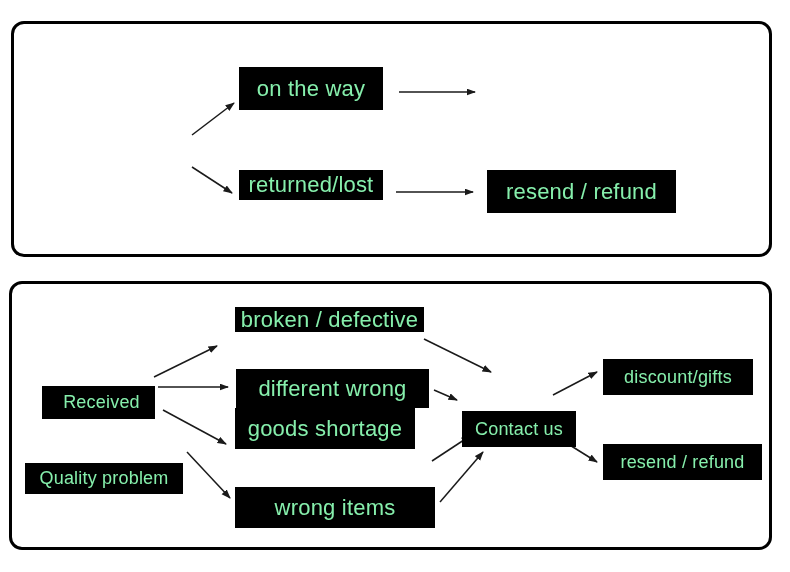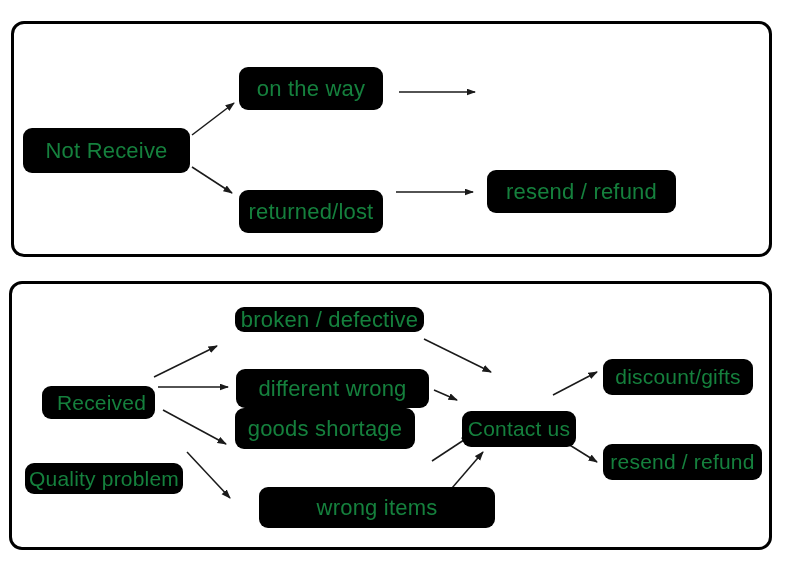--- a/index.html
+++ b/index.html
@@ -29,46 +29,45 @@
     position: absolute;
     left: 0; top: 0;
     width: 790px;
     height: 572px;
     pointer-events: none;
   }
 
   .node {
     position: absolute;
     background: #000000;
-    color: #15803d;
+    color: #86efac;
     display: flex;
     align-items: center;
     justify-content: center;
     white-space: nowrap;
     font-size: 22px;
     letter-spacing: 0.2px;
     box-sizing: border-box;
-    border-radius: 9px;
   }
-  .node.sm { font-size: 21px; }
+  .node.sm { font-size: 18px; }
 
   
   .n-not-receive      { left: 23px;  top: 128px; width: 167px; height: 45px; }
   .n-on-the-way       { left: 239px; top: 67px;  width: 144px; height: 43px; }
   .n-pls-wait         { left: 486px; top: 66px;  width: 229px; height: 44px; }
-  .n-returned-lost    { left: 239px; top: 170px; width: 144px; height: 43px; margin-top: 20px; }
+  .n-returned-lost    { left: 239px; top: 170px; width: 144px; height: 30px; }
   .n-resend-refund-1  { left: 487px; top: 170px; width: 189px; height: 43px; }
 
   
   .n-received         { left: 42px;  top: 386px; width: 113px; height: 33px; padding-left: 6px; }
   .n-quality-problem  { left: 25px;  top: 428px; width: 158px; height: 31px; margin-top: 35px; }
   .n-broken-defective { left: 235px; top: 307px; width: 189px; height: 25px; }
   .n-different-color  { left: 236px; top: 369px; width: 193px; height: 39px; }
   .n-goods-shortage   { left: 235px; top: 408px; width: 180px; height: 41px; }
-  .n-wrong-items      { left: 235px; top: 487px; width: 236px; height: 41px; margin-left: 24px; }
+  .n-wrong-items      { left: 235px; top: 487px; width: 200px; height: 41px; }
   .n-contact-us       { left: 462px; top: 397px; width: 114px; height: 36px; margin-top: 14px; }
   .n-discount-gifts   { left: 603px; top: 359px; width: 150px; height: 36px; }
   .n-resend-refund-2  { left: 603px; top: 444px; width: 159px; height: 36px; }
 </style>
 </head>
 <body>
 
 <div class="stage">
 
   <div class="panel p1"></div>
@@ -91,21 +90,20 @@
     <line x1="163" y1="410" x2="226" y2="444" stroke="#1a1a1a" stroke-width="1.5" marker-end="url(#ah)"></line>
     <line x1="187" y1="452" x2="230" y2="498" stroke="#1a1a1a" stroke-width="1.5" marker-end="url(#ah)"></line>
     <line x1="424" y1="339" x2="491" y2="372" stroke="#1a1a1a" stroke-width="1.5" marker-end="url(#ah)"></line>
     <line x1="434" y1="390" x2="457" y2="400" stroke="#1a1a1a" stroke-width="1.5" marker-end="url(#ah)"></line>
     <line x1="432" y1="461" x2="470" y2="436" stroke="#1a1a1a" stroke-width="1.5" marker-end="url(#ah)"></line>
     <line x1="440" y1="502" x2="483" y2="452" stroke="#1a1a1a" stroke-width="1.5" marker-end="url(#ah)"></line>
     <line x1="553" y1="395" x2="597" y2="372" stroke="#1a1a1a" stroke-width="1.5" marker-end="url(#ah)"></line>
     <line x1="552" y1="434" x2="597" y2="462" stroke="#1a1a1a" stroke-width="1.5" marker-end="url(#ah)"></line>
   </svg>
 
-  <div class="node n-not-receive">Not Receive</div>
   <div class="node n-on-the-way">on the way</div>
   <div class="node n-returned-lost">returned/lost</div>
   <div class="node n-resend-refund-1">resend / refund</div>
 
   <div class="node sm n-received">Received</div>
   <div class="node sm n-quality-problem">Quality problem</div>
   <div class="node n-broken-defective">broken / defective</div>
   <div class="node n-different-color">different wrong</div>
   <div class="node n-goods-shortage">goods shortage</div>
   <div class="node n-wrong-items">wrong items</div>

